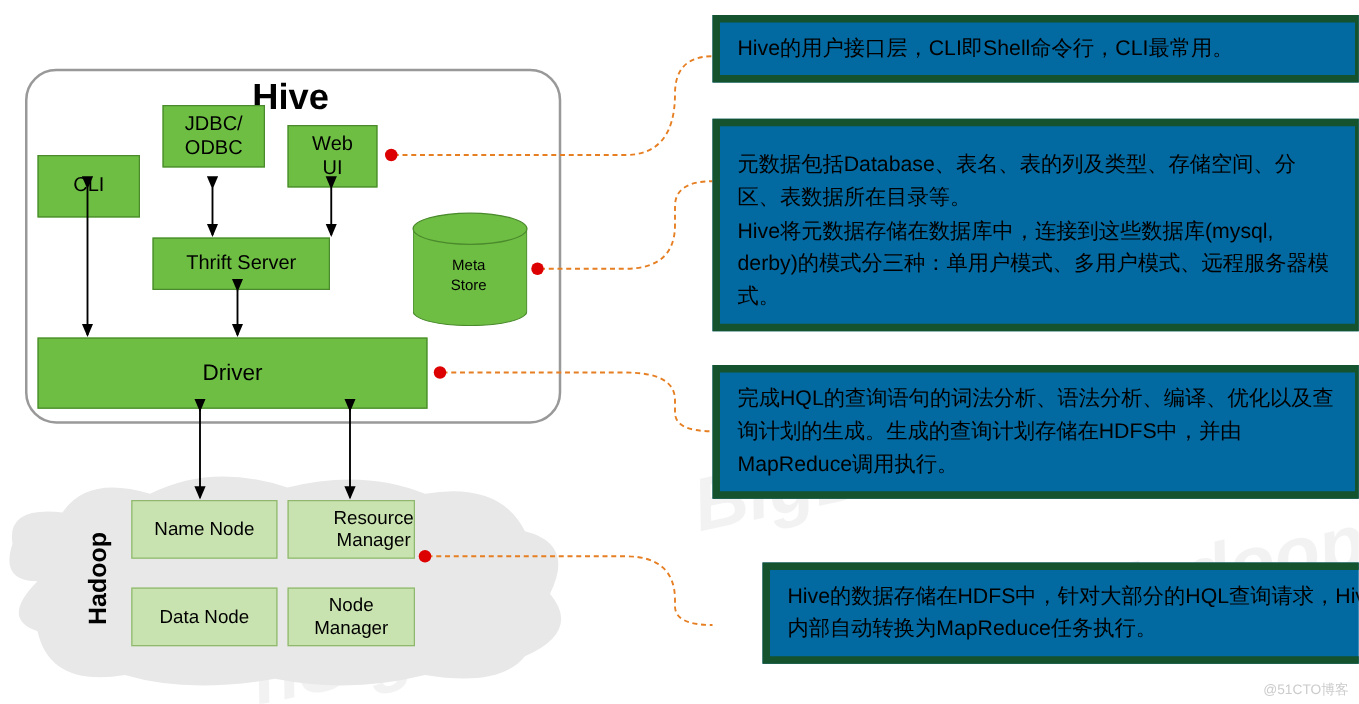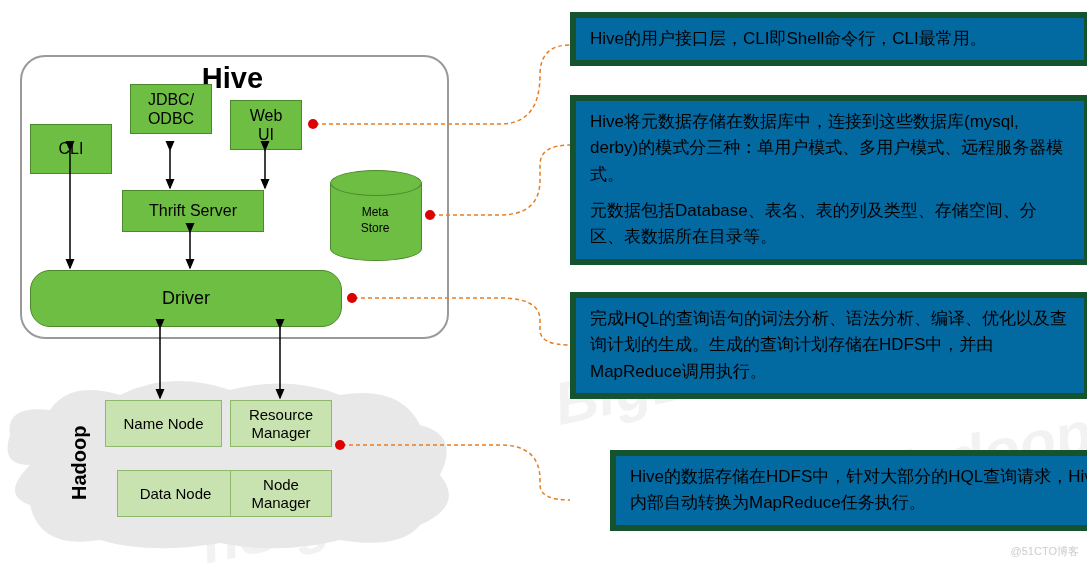--- a/index.html
+++ b/index.html
@@ -41,21 +41,21 @@
   justify-content: center;
   text-align: center;
   font-size: 16px;
   line-height: 1.2;
 }
 
 .cli { left: 30px; top: 100px; width: 80px; height: 48px; margin-top: 24px; }
 .jdbc { left: 130px; top: 84px; width: 80px; height: 48px; }
 .webui { left: 230px; top: 100px; width: 70px; height: 48px; }
 .thrift { left: 122px; top: 190px; width: 140px; height: 40px; text-align: right; }
-.driver { left: 30px; top: 270px; width: 310px; height: 55px; border-radius: 20px; }
+.driver { left: 30px; top: 270px; width: 310px; height: 55px; }
 .driver-main { font-size: 18px; }
 .driver-sub { font-size: 15px; }
 
 .metastore {
   position: absolute;
   left: 330px;
   top: 170px;
   width: 90px;
   height: 90px;
 }
@@ -112,22 +112,22 @@
   background: #c9e3b0;
   border: 1.5px solid #8fb86e;
   display: flex;
   align-items: center;
   justify-content: center;
   text-align: center;
   font-size: 15px;
   line-height: 1.2;
 }
 .namenode { left: 105px; top: 400px; width: 115px; height: 45px; }
-.rm { left: 230px; top: 400px; width: 100px; height: 45px; }
-.datanode { left: 105px; top: 470px; width: 115px; height: 45px; margin-left: 12px; }
+.rm { left: 230px; top: 400px; width: 100px; height: 45px; justify-content: flex-end; }
+.datanode { left: 105px; top: 470px; width: 115px; height: 45px; }
 .nm { left: 230px; top: 470px; width: 100px; height: 45px; }
 
 .desc-box {
   position: absolute;
   left: 570px;
   border: 6px solid #14532d;
   padding: 8px 14px;
   font-size: 17px;
   line-height: 1.55;
   background: #0369a1;
@@ -252,19 +252,19 @@
   <path d="M 342 445 L 500 445 Q 540 445 540 480 L 540 485 Q 540 500 570 500" stroke="#e67e22" stroke-width="1.5" stroke-dasharray="4,3" fill="none"></path>
 </svg>
 
 <div class="dot dot1"></div>
 <div class="dot dot2"></div>
 <div class="dot dot3"></div>
 <div class="dot dot4"></div>
 
 <div class="desc-box desc1">Hive的用户接口层，CLI即Shell命令行，CLI最常用。</div>
 <div class="desc-box desc2">
+  <div style="margin-top:10px">元数据包括Database、表名、表的列及类型、存储空间、分区、表数据所在目录等。</div>
   <div>Hive将元数据存储在数据库中，连接到这些数据库(mysql, derby)的模式分三种：单用户模式、多用户模式、远程服务器模式。</div>
-  <div style="margin-top:10px">元数据包括Database、表名、表的列及类型、存储空间、分区、表数据所在目录等。</div>
 </div>
 <div class="desc-box desc3">完成HQL的查询语句的词法分析、语法分析、编译、优化以及查询计划的生成。生成的查询计划存储在HDFS中，并由MapReduce调用执行。</div>
 <div class="desc-box desc4">Hive的数据存储在HDFS中，针对大部分的HQL查询请求，Hive内部自动转换为MapReduce任务执行。</div>
 
 <div class="blog-tag">@51CTO博客</div>
 
 </body></html>

